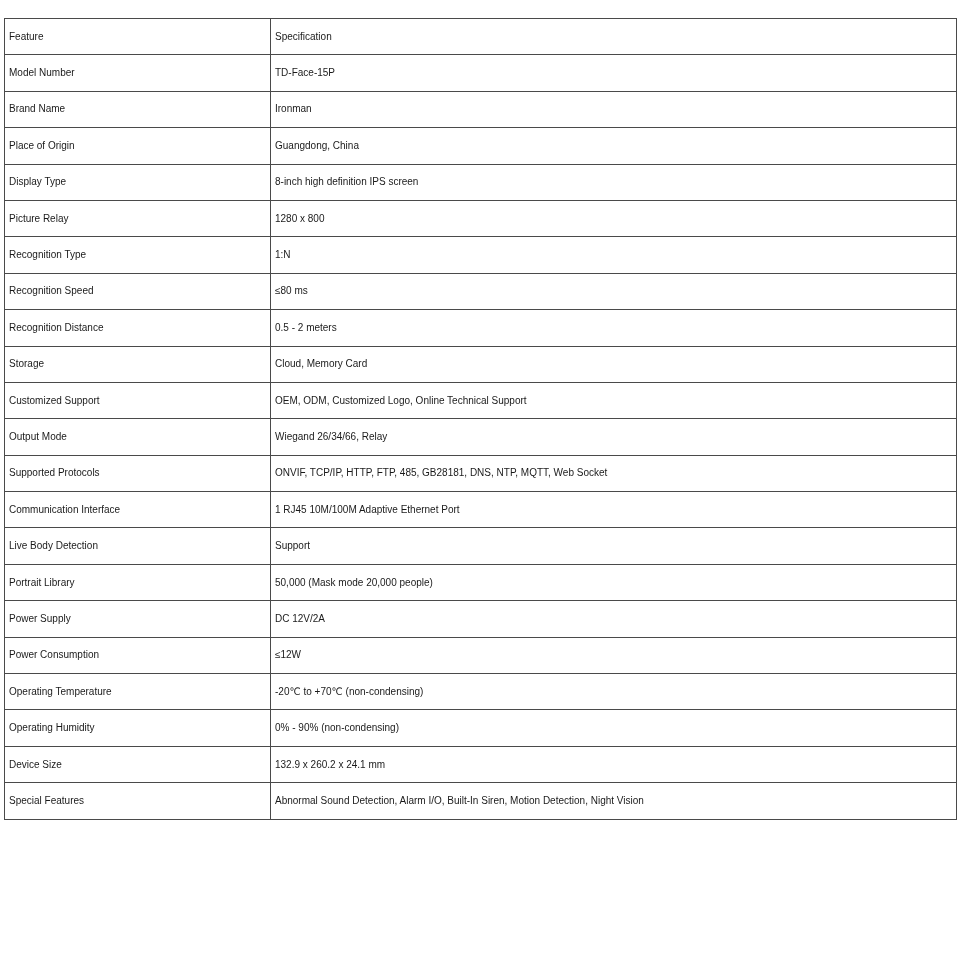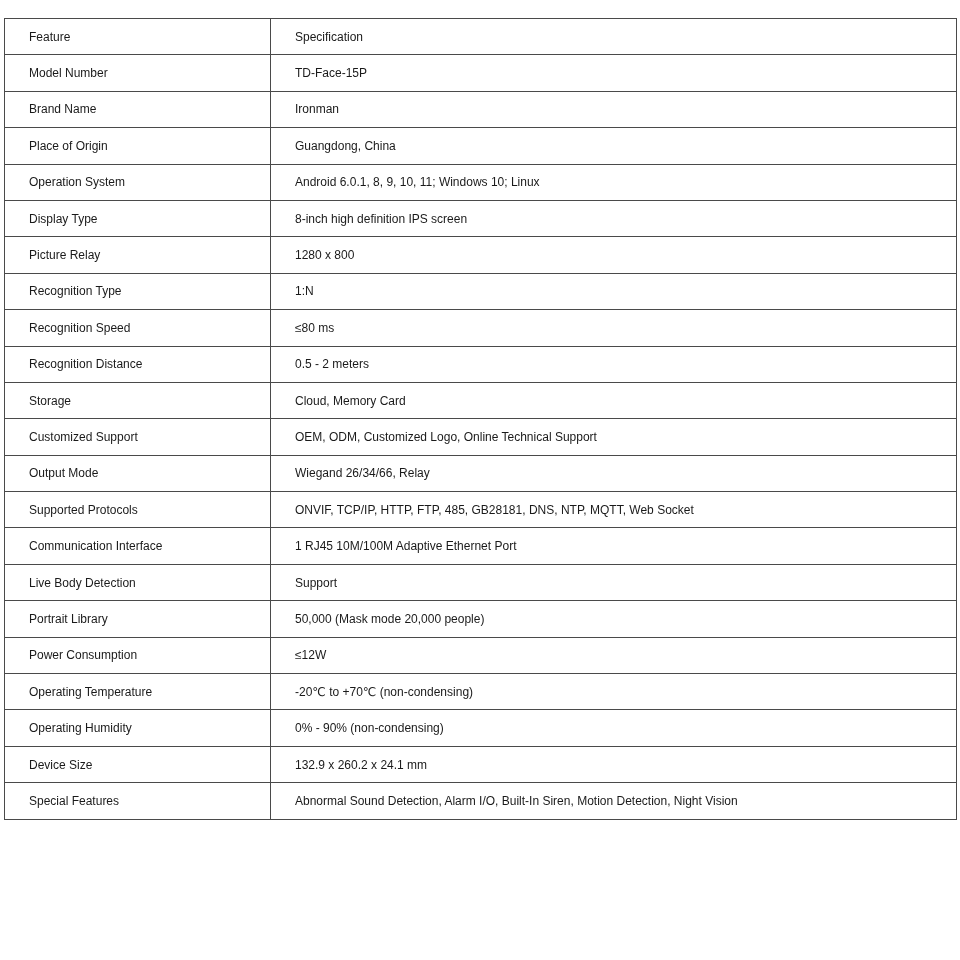--- a/index.html
+++ b/index.html
@@ -18,22 +18,22 @@
       position: absolute;
       left: 4px;
       top: 18px;
       width: 952px;
       border-collapse: collapse;
       table-layout: fixed;
     }
     .spec-table td {
       border: 1.5px solid #4a4a4a;
       height: 35.4px;
-      padding: 0 0 0 24px;
-      font-size: 12px;
+      padding: 0 0 0 4px;
+      font-size: 10px;
       line-height: 1;
       vertical-align: middle;
       white-space: nowrap;
       overflow: hidden;
     }
     .spec-table col.c1 { width: 266px; }
     .spec-table col.c2 { width: 686px; }
   </style>
 </head>
 <body>
@@ -52,24 +52,20 @@
         <td>Model Number</td>
         <td>TD-Face-15P</td>
       </tr>
       <tr>
         <td>Brand Name</td>
         <td>Ironman</td>
       </tr>
       <tr>
         <td>Place of Origin</td>
         <td>Guangdong, China</td>
-      </tr>
-      <tr>
-        <td>Operation System</td>
-        <td>Android 6.0.1, 8, 9, 10, 11; Windows 10; Linux</td>
       </tr>
       <tr>
         <td>Display Type</td>
         <td>8-inch high definition IPS screen</td>
       </tr>
       <tr>
         <td>Picture Relay</td>
         <td>1280 x 800</td>
       </tr>
       <tr>
@@ -106,20 +102,24 @@
       </tr>
       <tr>
         <td>Live Body Detection</td>
         <td>Support</td>
       </tr>
       <tr>
         <td>Portrait Library</td>
         <td>50,000 (Mask mode 20,000 people)</td>
       </tr>
       <tr>
+        <td>Power Supply</td>
+        <td>DC 12V/2A</td>
+      </tr>
+      <tr>
         <td>Power Consumption</td>
         <td>≤12W</td>
       </tr>
       <tr>
         <td>Operating Temperature</td>
         <td>-20℃ to +70℃ (non-condensing)</td>
       </tr>
       <tr>
         <td>Operating Humidity</td>
         <td>0% - 90% (non-condensing)</td>

